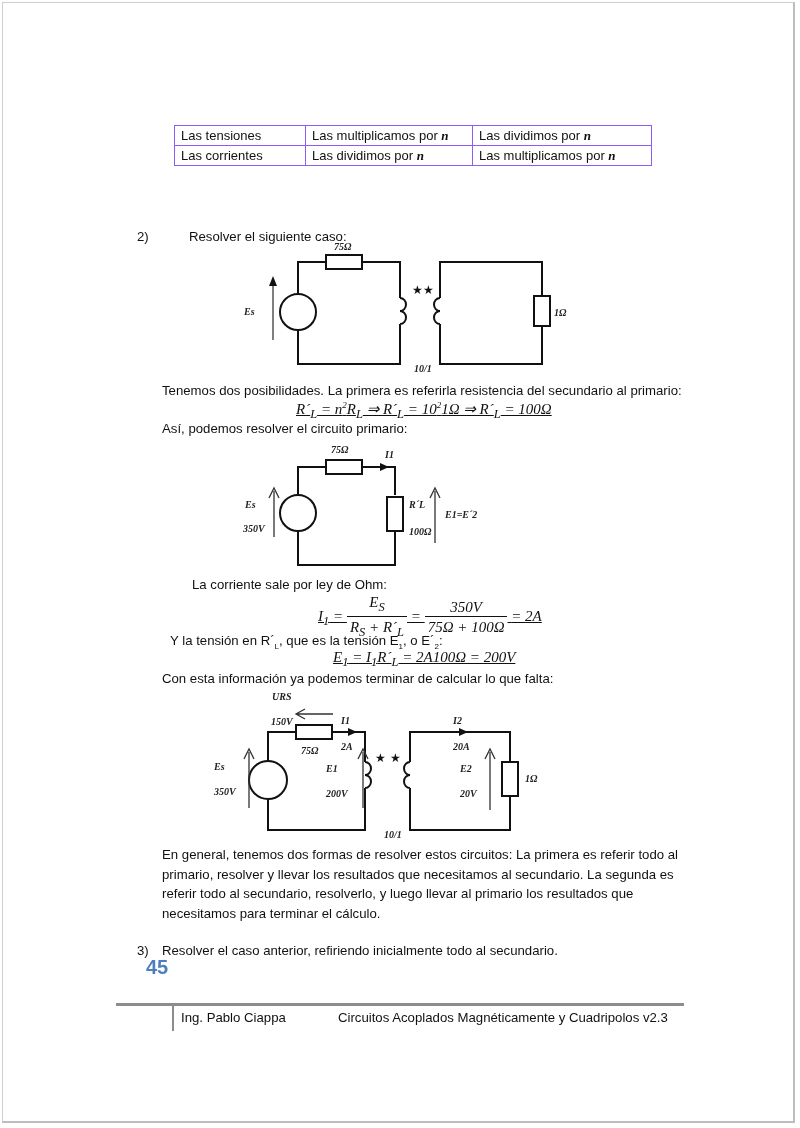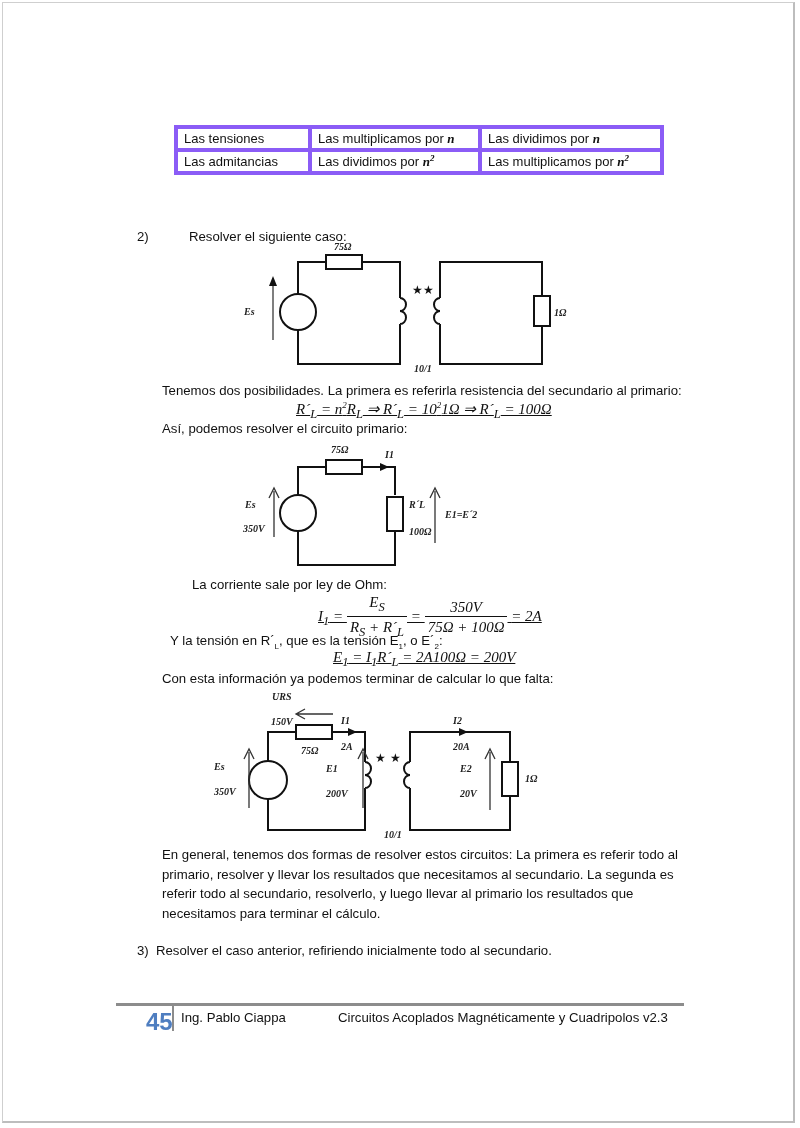--- a/index.html
+++ b/index.html
@@ -3,50 +3,50 @@
 <meta charset="utf-8">
 <style>
   html, body { margin:0; padding:0; background:#fff; }
   body { width:800px; height:1128px; position:relative; overflow:hidden;
          font-family:"Liberation Sans", sans-serif; color:#111; }
   .page-border { position:absolute; left:2px; top:2px; width:793px; height:1121px;
                  border:1px solid #cfcfcf; border-right:2px solid #bdbdbd; border-bottom:2px solid #bdbdbd; box-sizing:border-box; }
   .txt { position:absolute; font-size:13.2px; line-height:19px; white-space:nowrap; }
   .math { position:absolute; font-family:"Liberation Serif", serif; font-style:italic; font-size:15px; white-space:nowrap;text-decoration:underline; }
   table.rules { position:absolute; left:174px; top:125px; border-collapse:collapse; font-size:13px; }
-  table.rules td { border:4px solid #8b5cf6; height:19px; padding:0 6px; white-space:nowrap; }
+  table.rules td { border:1px solid #8b5cf6; height:19px; padding:0 6px; white-space:nowrap; }
   table.rules td.c0 { width:118px; }
   table.rules td.c1 { width:154px; }
   table.rules td.c2 { width:166px; }
   .nb { font-family:"Liberation Serif", serif; font-style:italic; font-weight:bold; }
   sup { font-size:9px; }
   .lbl { font-family:"Liberation Serif", serif; font-style:italic; font-weight:bold; font-size:10px; fill:#222; }
   .frac { display:inline-block; vertical-align:middle; text-align:center; }
   .frac .num { display:block; padding:0 3px; border-bottom:1px solid #111; line-height:18px; }
   .frac .den { display:block; padding:0 3px; line-height:20px; }
   .footer-line { position:absolute; left:116px; top:1003px; width:568px; height:3px; background:#8c8c8c; }
   .footer-sep { position:absolute; left:172px; top:1003px; width:2px; height:28px; background:#8c8c8c; }
-  .page-num { position:absolute; left:146px; top:1008px; font-size:24px; font-weight:bold; color:#4f7ec0; }
+  .page-num { position:absolute; left:146px; top:956px; font-size:20px; font-weight:bold; color:#4f7ec0; }
 </style>
 </head>
 <body>
 
 <div class="page-border"></div>
 
 <table class="rules">
   <tbody id="rules-body">
       <tr>
         <td class="c0">Las tensiones</td>
         <td class="c1"><span>Las multiplicamos por </span><span class="nb">n</span><sup class="nb"></sup></td>
         <td class="c2"><span>Las dividimos por </span><span class="nb">n</span><sup class="nb"></sup></td>
       </tr>
       <tr>
-        <td class="c0">Las admitancias</td>
-        <td class="c1"><span>Las dividimos por </span><span class="nb">n</span><sup class="nb">2</sup></td>
-        <td class="c2"><span>Las multiplicamos por </span><span class="nb">n</span><sup class="nb">2</sup></td>
+        <td class="c0">Las corrientes</td>
+        <td class="c1"><span>Las dividimos por </span><span class="nb">n</span><sup class="nb"></sup></td>
+        <td class="c2"><span>Las multiplicamos por </span><span class="nb">n</span><sup class="nb"></sup></td>
       </tr>
     </tbody>
 </table>
 
 <div class="txt" style="left:137px;top:227px;">2)</div>
 <div class="txt" style="left:162px;top:227px;margin-left:27px;">Resolver el siguiente caso:</div>
 
 <svg style="position:absolute;left:230px;top:240px;" width="360" height="135" viewBox="0 0 360 135">
   <g stroke="#111" stroke-width="2" fill="none">
     <path d="M68 75 V22 H96 M132 22 H170 V58"></path>
@@ -147,19 +147,19 @@
 </svg>
 
 <div id="para6">
     <div class="txt" style="left: 162px; top: 845px;">En general, tenemos dos formas de resolver estos circuitos: La primera es referir todo al</div>
     <div class="txt" style="left: 162px; top: 864.5px;">primario, resolver y llevar los resultados que necesitamos al secundario. La segunda es</div>
     <div class="txt" style="left: 162px; top: 884px;">referir todo al secundario, resolverlo, y luego llevar al primario los resultados que</div>
     <div class="txt" style="left: 162px; top: 903.5px;">necesitamos para terminar el cálculo.</div>
   </div>
 
 <div class="txt" style="left:137px;top:941px;">3)</div>
-<div class="txt" style="left:156px;top:941px;">Resolver el caso anterior, refiriendo inicialmente todo al secundario.</div>
+<div class="txt" style="left:162px;top:941px;">Resolver el caso anterior, refiriendo inicialmente todo al secundario.</div>
 
 <div class="footer-line"></div>
 <div class="footer-sep"></div>
 <div class="page-num" style="color: rgb(79, 126, 192);">45</div>
 <div class="txt" style="left:181px;top:1008px;">Ing. Pablo Ciappa</div>
 <div class="txt" style="left:338px;top:1008px;">Circuitos Acoplados Magnéticamente y Cuadripolos v2.3</div>
 
 </body></html>

